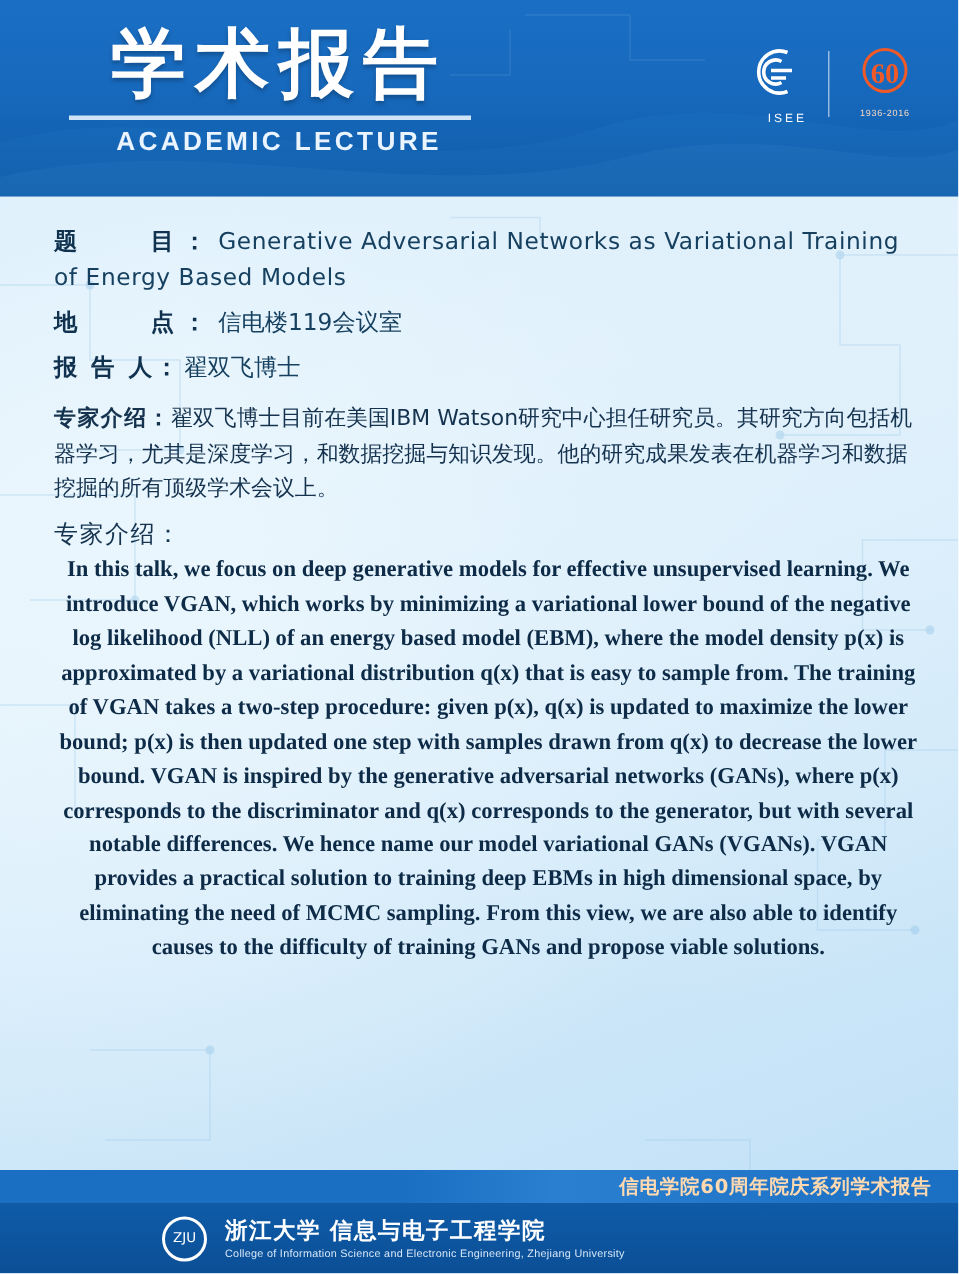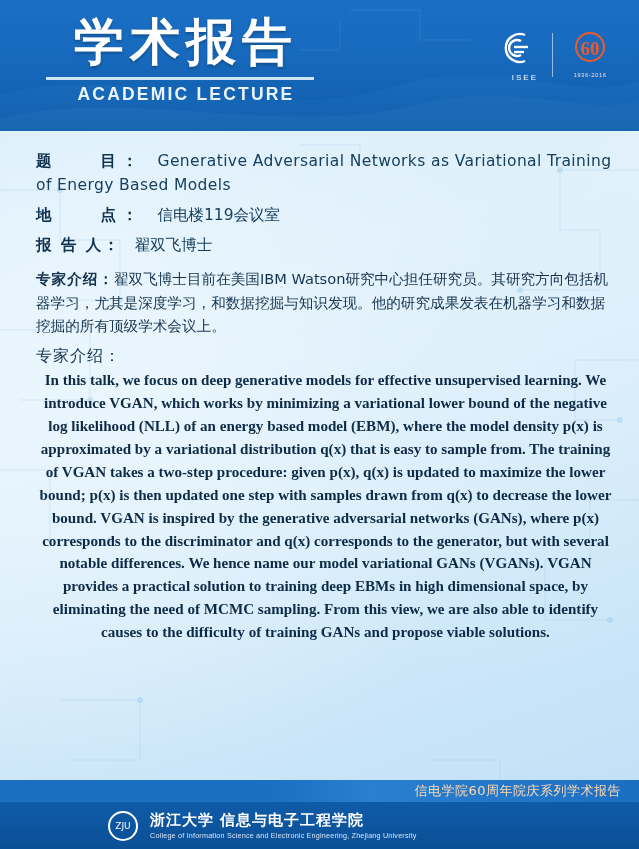--- a/index.html
+++ b/index.html
@@ -107,21 +107,21 @@
     font-family: "DejaVu Sans", sans-serif;
     font-size: 15.5px;
     color: #15334f;
     line-height: 1.55;
     margin-bottom: 6px;
   }
   .field .lbl {
     font-weight: bold;
     color: #10324f;
     letter-spacing: 6px;
-    margin-right: 14px;
+    margin-right: 2px;
   }
   .field .lbl.tight { letter-spacing: 2px; }
   .field .val { color: #16405f; }
   .field.topic {
     display: block;
   }
   .field.topic .val {
     letter-spacing: .4px;
   }
   .intro {
@@ -162,21 +162,21 @@
     display: flex;
     align-items: center;
     justify-content: flex-end;
     padding-right: 18px;
     box-sizing: border-box;
   }
   .footer-strip .fs-text {
     font-family: "DejaVu Sans", sans-serif;
     font-size: 13px;
     color: #ffd9b0;
-    font-weight: normal;
+    font-weight: bold;
     letter-spacing: .5px;
   }
   .footer-bar {
     position: absolute;
     left: 0;
     right: 0;
     bottom: 0;
     height: 47px;
     background: linear-gradient(180deg, #0f5ba8 0%, #0b4f96 100%);
     display: flex;

